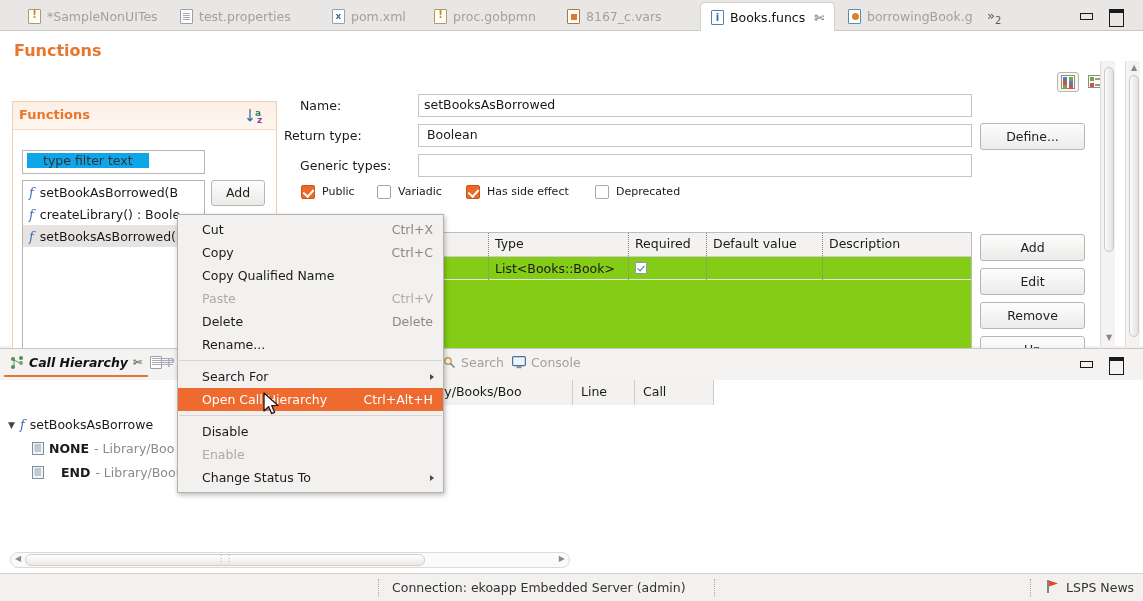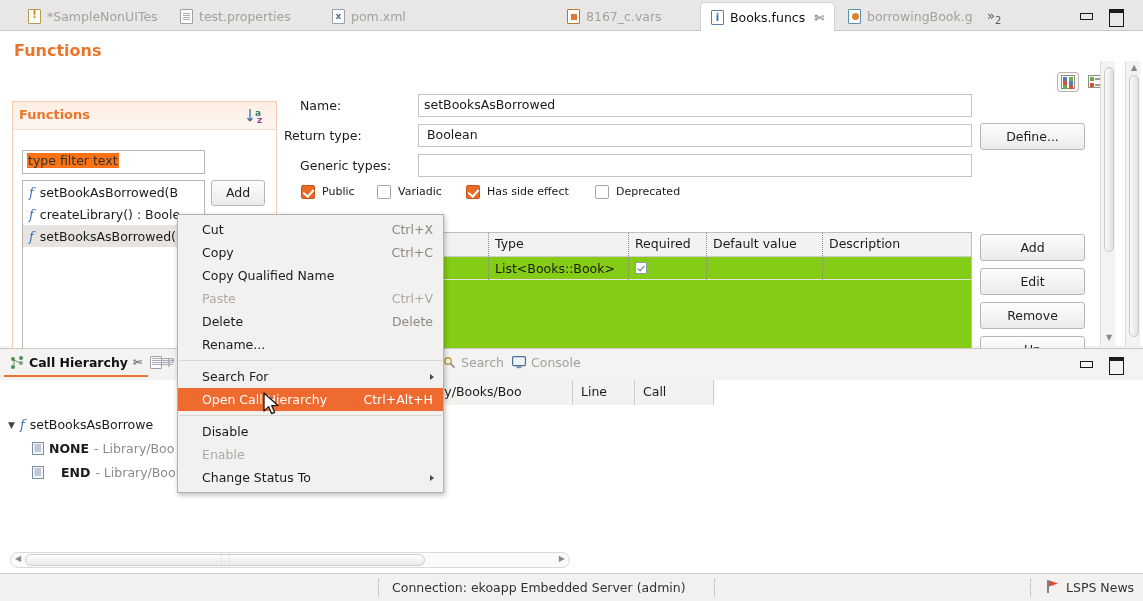--- a/index.html
+++ b/index.html
@@ -99,21 +99,21 @@
     border-bottom:1px solid #f6ddc9;
   }
   .sect-hdr-txt { position:absolute; left:6px; top:5px; font-size:13px; font-weight:bold; color:#e8762c; }
   .sort-icon { position:absolute; right:8px; top:5px; width:22px; height:18px; }
 
   .filter-input {
     position:absolute; left:9px; top:48px; width:183px; height:24px;
     border:1px solid #b9b6b2; background:#fff;
     font-size:12.5px; padding:2px 4px; color:#333;
   }
-  .filter-input span { background:#f97316; padding:0 1px; }
+  .filter-input span { background:#0ea5e9; padding:0 16px; }
 
   .func-list {
     position:absolute; left:9px; top:78px; width:183px; height:172px;
     border:1px solid #b9b6b2; background:#fff; overflow:hidden;
   }
   .func-row {
     height:22px; display:flex; align-items:center; gap:6px;
     padding-left:6px; white-space:nowrap; font-size:12.5px;
   }
   .func-row.sel { background:#e6e3e0; }
@@ -235,20 +235,24 @@
       <span>*SampleNonUITes</span>
     </div>
     <div class="tab" style="left:170px;">
       <span class="ticon ic-doc"></span>
       <span>test.properties</span>
     </div>
     <div class="tab" style="left:322px;">
       <span class="ticon ic-x"></span>
       <span>pom.xml</span>
     </div>
+    <div class="tab" style="left:424px;">
+      <span class="ticon ic-warn"></span>
+      <span>proc.gobpmn</span>
+    </div>
     <div class="tab" style="left:557px;">
       <span class="ticon ic-red"></span>
       <span>8167_c.vars</span>
     </div>
 
     <div class="tab active" style="left:700px;">
       <span class="ticon ic-blue"></span>
       <span>Books.funcs</span>
       <span class="tab-close">✄</span>
     </div>
@@ -382,21 +386,21 @@
     </div>
 
     <div class="vscroll" style="left:1125px; top:30px; height:285px;">
       <div class="sbarrow" style="top:2px;">▲</div>
       <div class="vthumb" style="top:14px; height:262px;"></div>
     </div>
   </div>
 
   <div class="bottom">
 
-    <div class="btab active" style="left:10px;">
+    <div class="btab active" style="left:10px;font-style:italic;">
       <svg width="14" height="14" viewBox="0 0 14 14">
         <circle cx="3" cy="3" r="2" fill="#4f8f4f"></circle>
           <circle cx="11" cy="2" r="2" fill="#4f8f4f"></circle>
         <circle cx="11" cy="7" r="2" fill="#6fa86f"></circle>
           <circle cx="3" cy="11" r="2" fill="#4f8f4f"></circle>
         <path d="M4 4 L10 7 M4 4 L4 10" stroke="#6a8f6a" stroke-width="1" fill="none"></path>
       </svg>
       <span>Call Hierarchy</span>
       <span style="font-size:11px;color:#333;">✄</span>
     </div>

